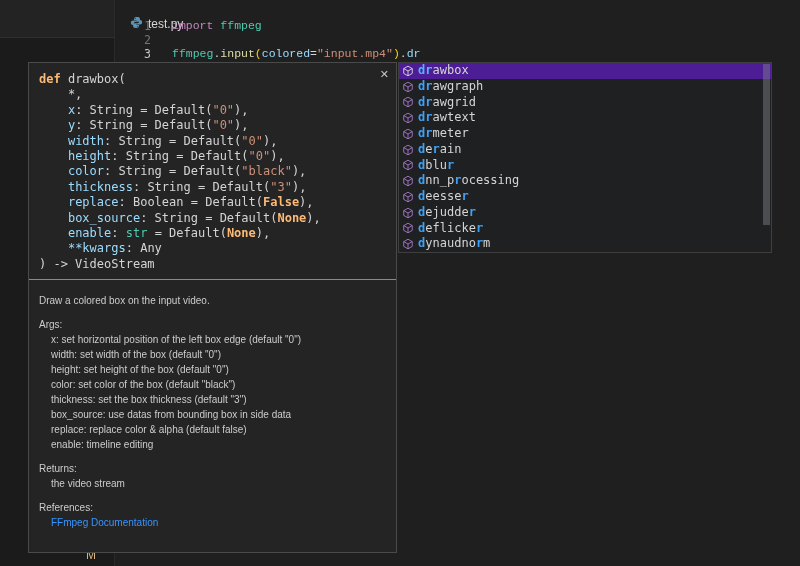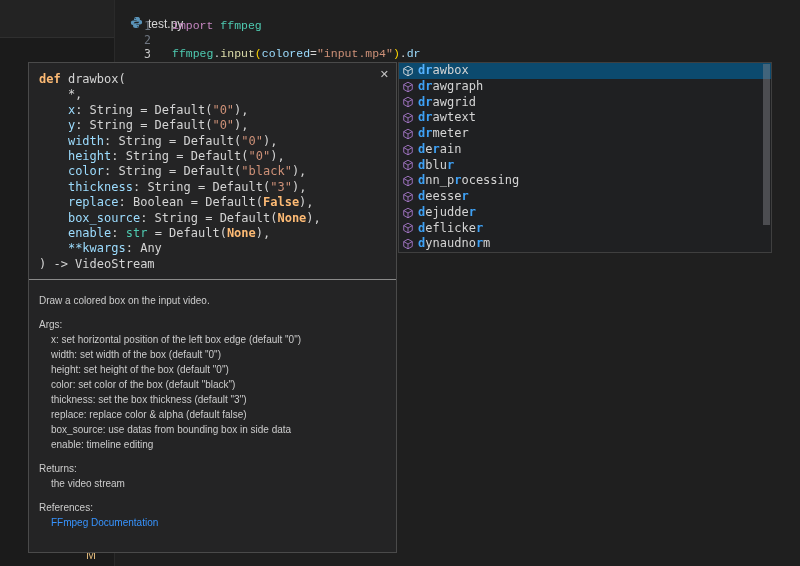--- a/index.html
+++ b/index.html
@@ -40,21 +40,21 @@
   .section-title{margin-top:13px;}
   .indent-block{margin:0 0 0 12px;}
   .arg-line{white-space:nowrap;}
   .doc-link{color:#3794ff;cursor:pointer;margin-top:28px;}
 
   
   .suggest{position:absolute;left:398px;top:62px;width:374px;height:191px;background:#1f2022;
            border:1px solid #3f3f3f;box-sizing:border-box;}
   .suggest-row{display:flex;align-items:center;height:15.75px;padding-left:3px;gap:4px;
                color:#d4d4d4;font-size:12px;cursor:pointer;}
-  .suggest-row.selected{background:#0c4a6e;}
+  .suggest-row.selected{background:#4c1d95;}
   .cube-icon{color:#b180d7;display:flex;flex:0 0 auto;}
   .suggest-row.selected .cube-icon{color:#e8e8e8;}
   .suggest-label{white-space:pre;line-height:15.75px;}
   .hl{color:#3ea1f5;font-weight:bold;}
   .suggest-row.selected .hl{color:#55b2ff;}
   .suggest-scrollbar{position:absolute;right:1px;top:1px;width:7px;height:161px;
                      background:rgba(130,134,139,0.45);cursor:pointer;}
 </style>
 </head>
 <body>
@@ -114,22 +114,22 @@
     <hr class="docs-divider">
     <div class="docs-body">
       <p>Draw a colored box on the input video.</p>
       <p class="section-title">Args:</p>
       <div class="indent-block">
           <div class="arg-line">x: set horizontal position of the left box edge (default "0")</div>
           <div class="arg-line">width: set width of the box (default "0")</div>
           <div class="arg-line">height: set height of the box (default "0")</div>
           <div class="arg-line">color: set color of the box (default "black")</div>
           <div class="arg-line">thickness: set the box thickness (default "3")</div>
+          <div class="arg-line">box_source: use datas from bounding box in side data</div>
           <div class="arg-line">replace: replace color &amp; alpha (default false)</div>
-          <div class="arg-line">box_source: use datas from bounding box in side data</div>
           <div class="arg-line">enable: timeline editing</div>
         </div>
       <p class="section-title">Returns:</p>
       <div class="indent-block">the video stream</div>
       <p class="section-title">References:</p>
       <div class="indent-block">
         <span class="doc-link">FFmpeg Documentation</span>
       </div>
     </div>
   </div>

